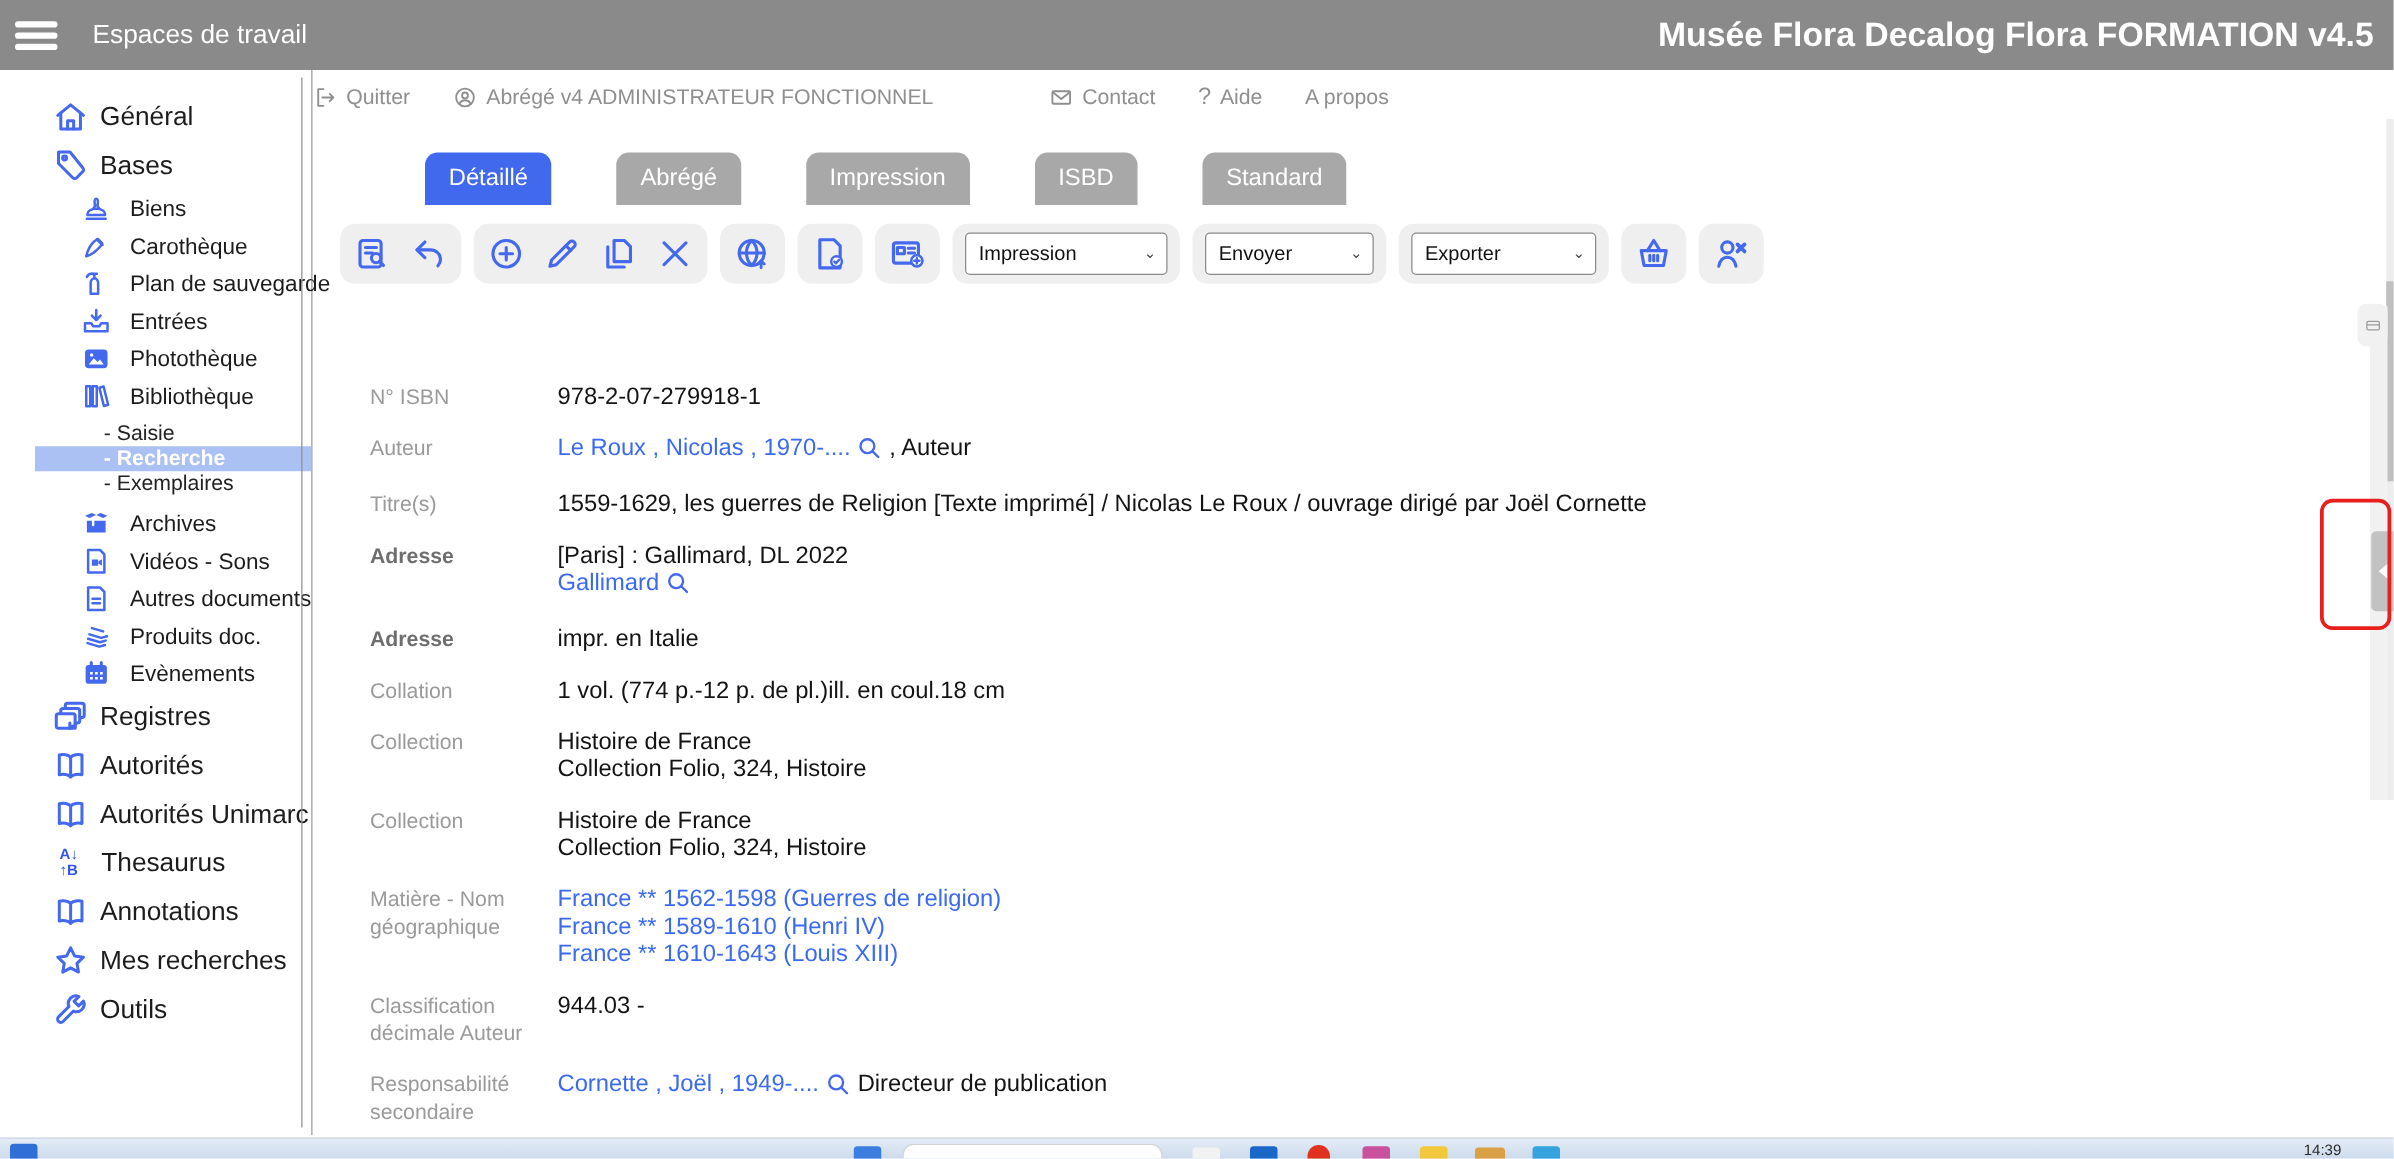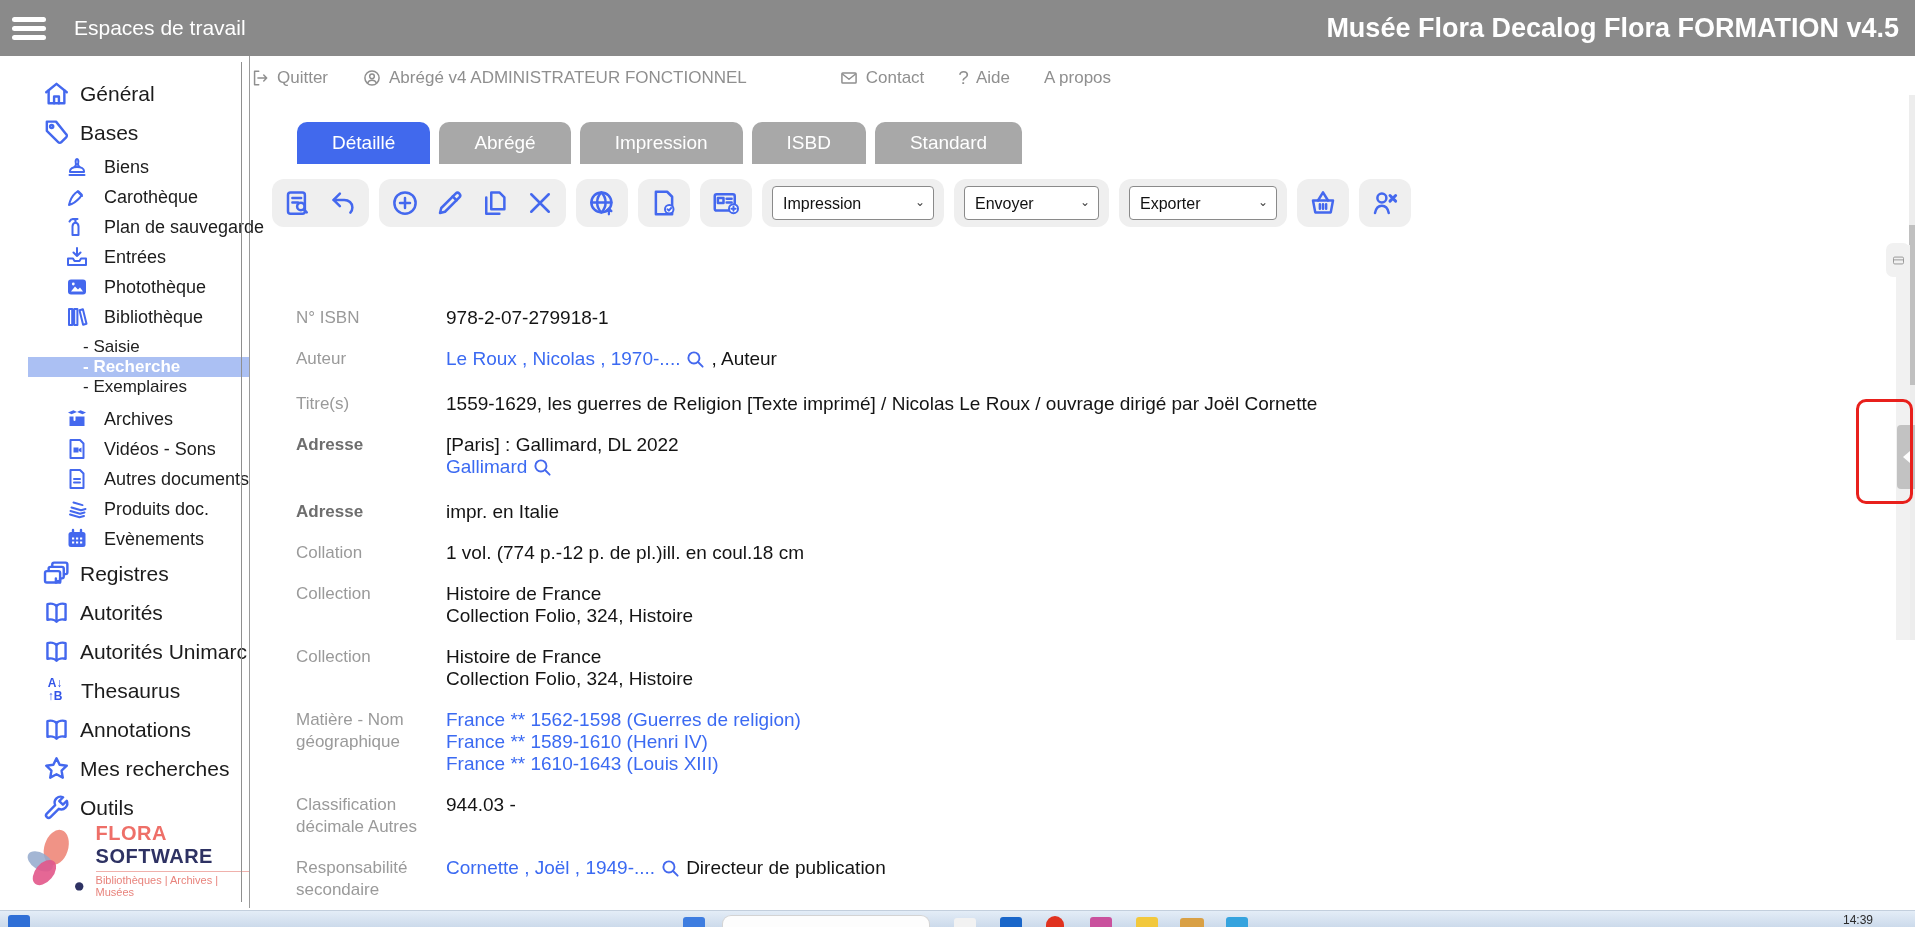--- a/index.html
+++ b/index.html
@@ -45,22 +45,22 @@
         justify-content:flex-start; align-items:center; gap:34px; padding-right:14px;
         color:#8f8f8f; font-size:17px; background:#fff; }
   .mh .hl { display:flex; align-items:center; gap:7px; cursor:pointer; }
   .hl svg { width:20px; height:20px; stroke:#8f8f8f; fill:none; stroke-width:1.8;
             stroke-linecap:round; stroke-linejoin:round; }
   .hl-contact { margin-left:58px; }
   .q-mark { font-size:19px; color:#8f8f8f; }
 
   
   .tabs { position:absolute; left:297px; top:122px; display:flex; gap:9px; z-index:3; }
-  .tab { height:42px; padding:0 35px; border-radius:10px 10px 0 0; background:#a8a8a8;
-         color:#fff; font-size:19px; display:flex; align-items:center; cursor:pointer; }
+  .tab { height:42px; padding:0 19px; border-radius:10px 10px 0 0; background:#a8a8a8;
+         color:#fff; font-size:19px; display:flex; align-items:center; cursor:pointer;margin-left:43px; }
   .tab.active { background:#4169ed; }
 
   
   .toolbar { position:absolute; left:272px; top:179px; height:48px; display:flex; gap:10px;
              align-items:stretch; }
   .tgroup { background:#efefef; border-radius:12px; display:flex; align-items:center;
             padding:0 11px; gap:15px; }
   .tbtn { width:30px; height:30px; cursor:pointer; }
   .tbtn svg { width:30px; height:30px; stroke:#4468ee; fill:none; stroke-width:2;
               stroke-linecap:round; stroke-linejoin:round; }
@@ -290,32 +290,20 @@
           </svg></span>
       <span>Mes recherches</span>
     </div>
     <div class="si lv1">
       <span class="ic"><svg viewBox="0 0 24 24">
             <path d="M20.5 6.5a5 5 0 0 1-6.6 6.6L7 20a2.1 2.1 0 0 1-3-3l6.9-6.9a5 5 0 0 1 6.6-6.6l-3.2 3.2 3 3z"></path>
           </svg></span>
       <span>Outils</span>
     </div>
 
-    <div class="logo">
-      <svg class="logo-flower" viewBox="0 0 100 100">
-        <ellipse cx="55" cy="32" rx="17" ry="26" fill="#ef8a7c" opacity="0.92" transform="rotate(18 55 32)"></ellipse>
-        <ellipse cx="32" cy="52" rx="12" ry="20" fill="#93a9cc" opacity="0.85" transform="rotate(-58 32 52)"></ellipse>
-        <ellipse cx="38" cy="68" rx="13" ry="21" fill="#e2568a" opacity="0.9" transform="rotate(40 38 68)"></ellipse>
-        <circle cx="88" cy="88" r="6" fill="#2e3263"></circle>
-      </svg>
-      <div class="logo-text">
-        <div class="logo-line1"><span class="flora">FLORA</span><span class="software"> SOFTWARE</span></div>
-        <div class="logo-line2">Bibliothèques | Archives | Musées</div>
-      </div>
-    </div>
 
     <div class="sidebar-track"></div>
   </aside>
 
   <div class="mh">
     <span class="hl">
       <svg viewBox="0 0 24 24">
           <path d="M10.5 4H5.5v16h5"></path>
           <path d="M9.5 12H20M16.5 8.5 20 12l-3.5 3.5"></path>
         </svg>
@@ -508,21 +496,21 @@
     <div class="frow">
       <div class="flabel">Matière - Nom géographique</div>
       <div class="fvalue">
         <div><a class="link">France ** 1562-1598 (Guerres de religion)</a></div>
         <div><a class="link">France ** 1589-1610 (Henri IV)</a></div>
         <div><a class="link">France ** 1610-1643 (Louis XIII)</a></div>
       </div>
     </div>
 
     <div class="frow">
-      <div class="flabel">Classification décimale Autres</div>
+      <div class="flabel">Classification décimale Auteur</div>
       <div class="fvalue">944.03 -</div>
     </div>
 
     <div class="frow">
       <div class="flabel">Responsabilité secondaire</div>
       <div class="fvalue">
         <a class="link">Cornette , Joël , 1949-....</a><span class="mag"><svg viewBox="0 0 24 24">
               <circle cx="10" cy="10" r="7"></circle>
               <path d="M15.2 15.2 21 21"></path>
             </svg></span><span class="suffix">Directeur de publication</span>

